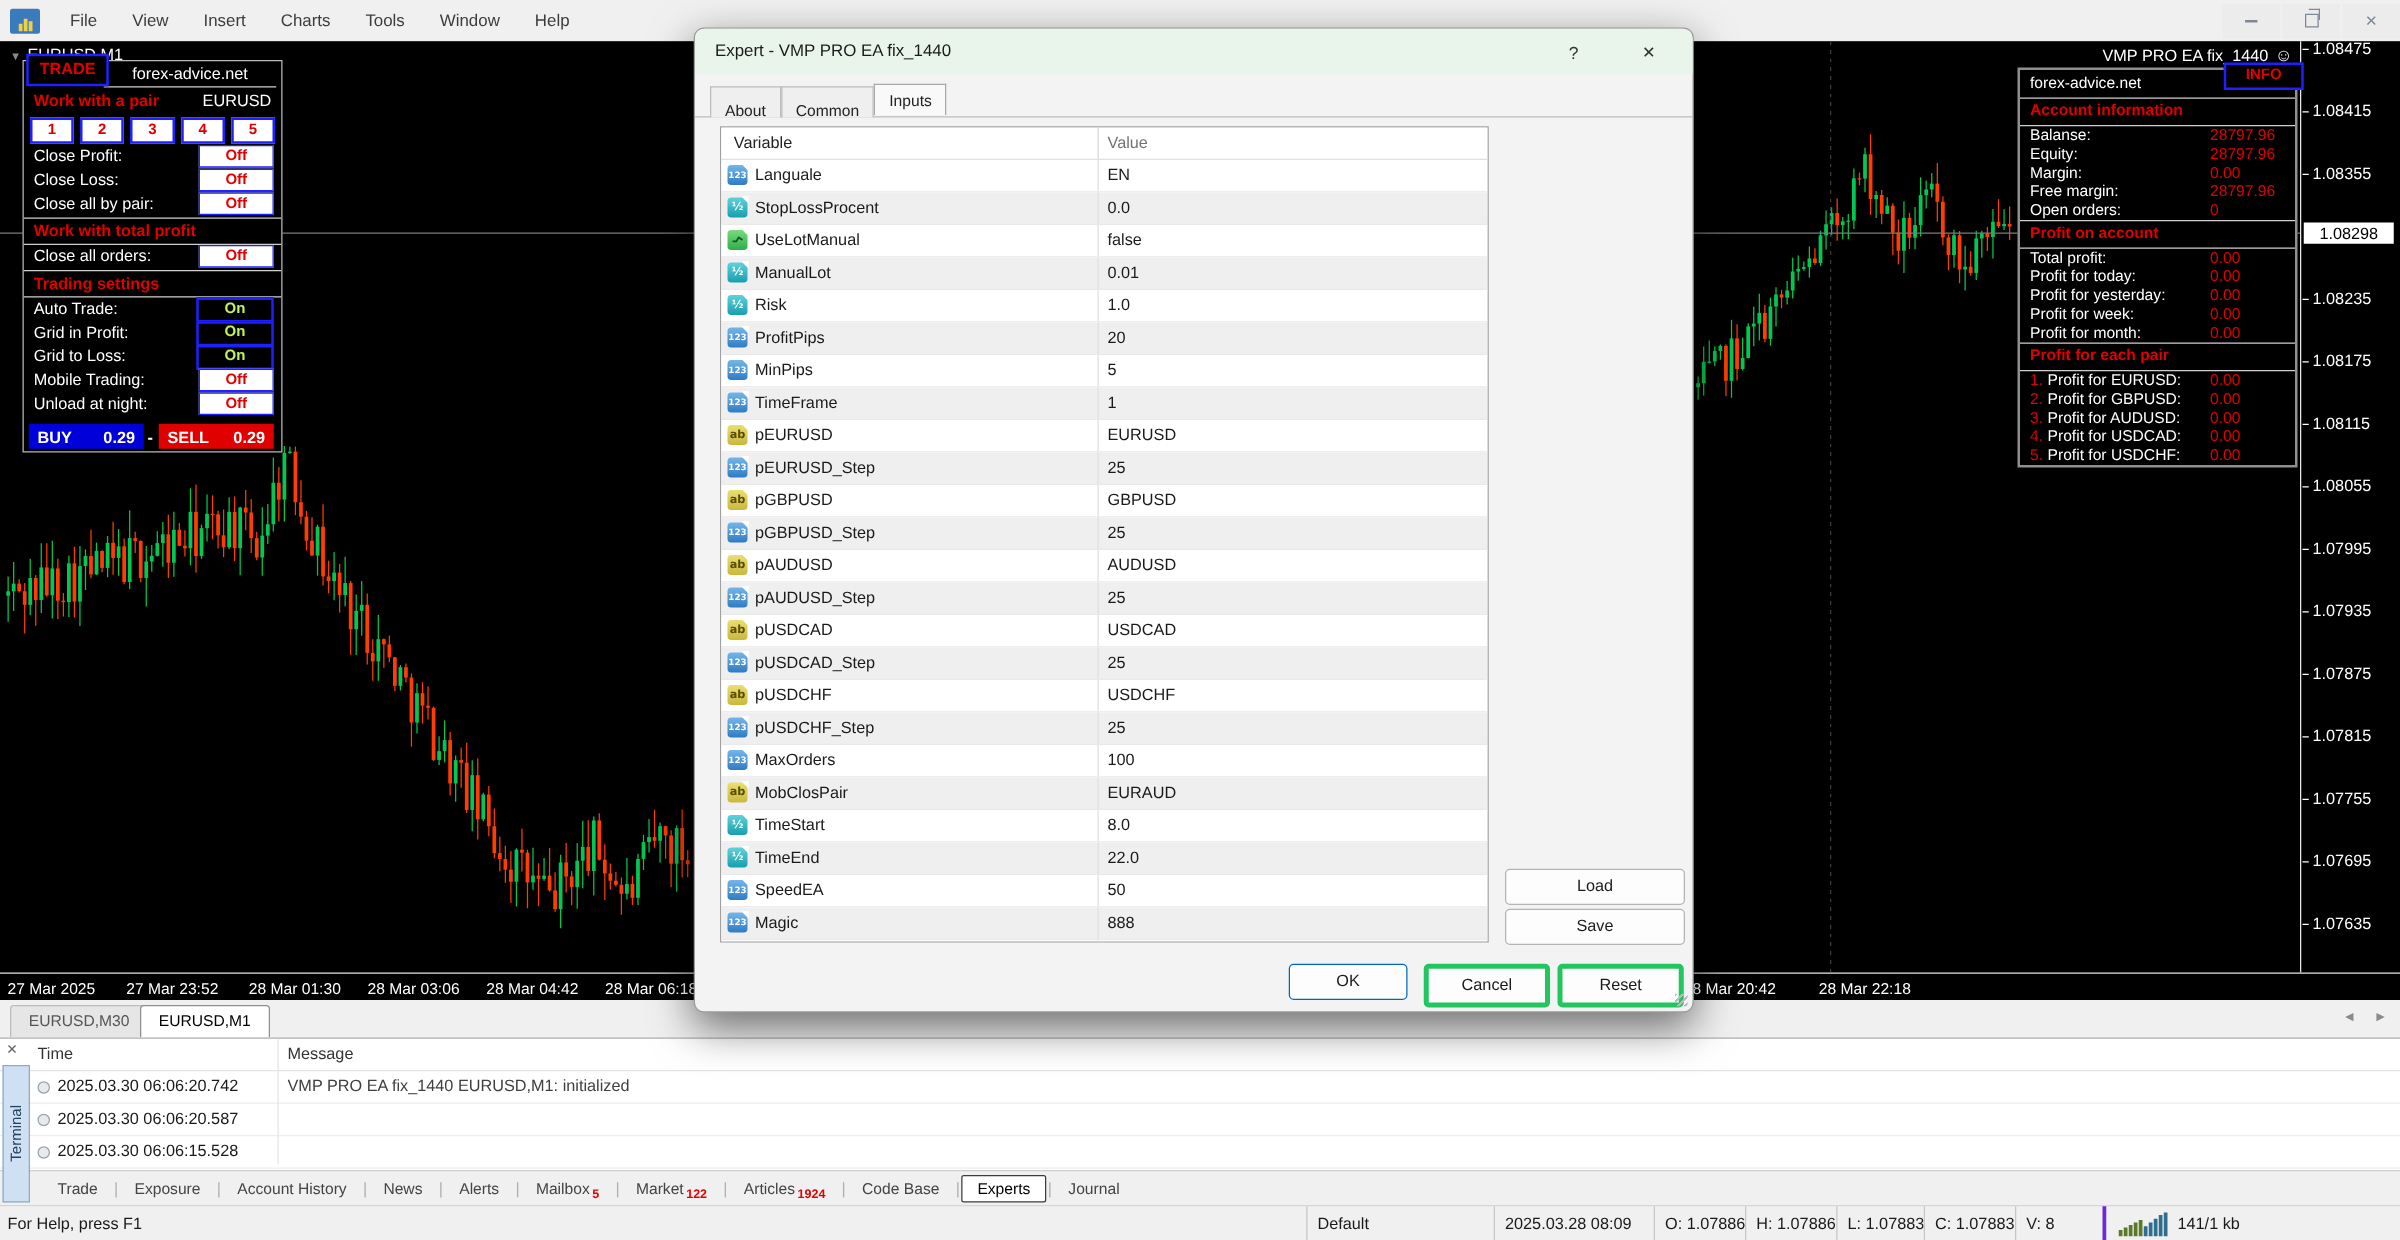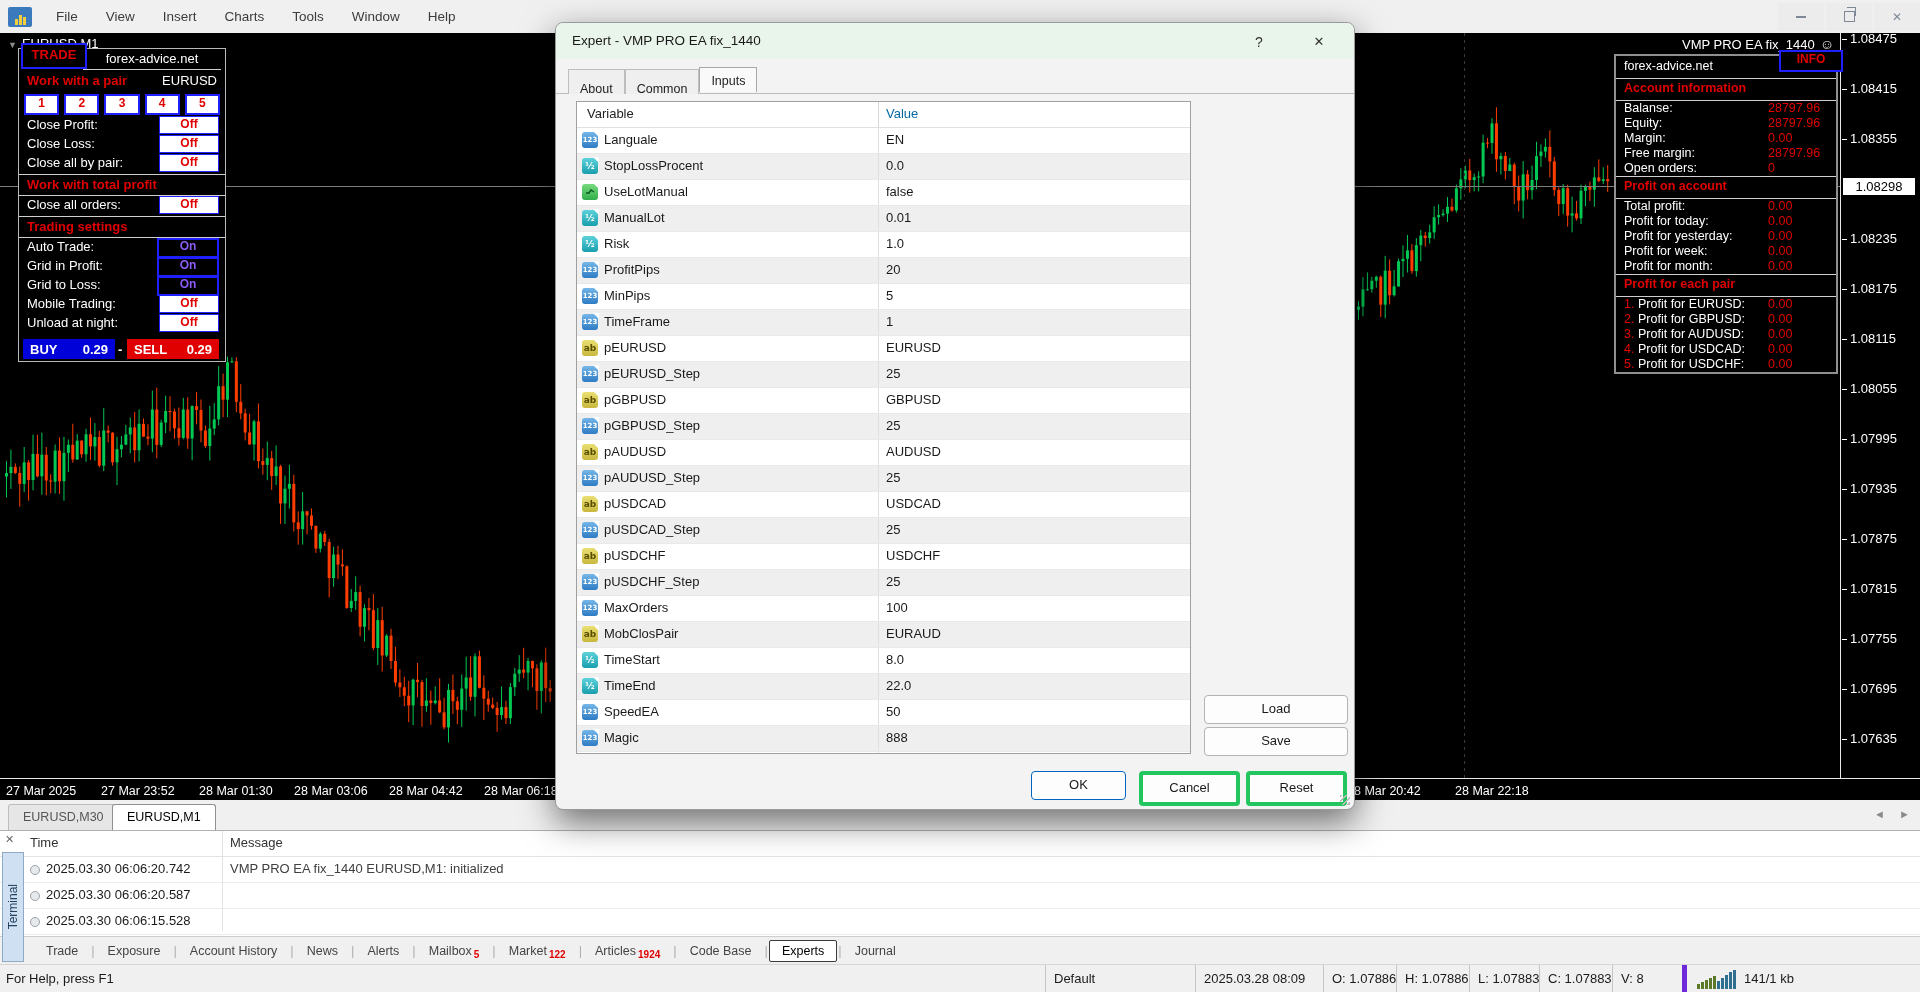--- a/index.html
+++ b/index.html
@@ -50,21 +50,21 @@
   .tp-pair-row .lbl{position:absolute;left:8px;color:#e00000;font-weight:bold;}
   .tp-pair-row .val{position:absolute;right:8px;color:#fff;}
   #tp-pair-btns{height:22px;display:flex;gap:5px;padding:2px 5px 0 5px;}
   .pair-btn{flex:1;height:17px;background:#fff;border:2px solid #1f1fff;color:#e00000;font-weight:bold;
             font-size:12px;text-align:center;line-height:14px;}
   .tp-row{height:19px;position:relative;}
   .tp-row .lbl{position:absolute;left:8px;top:1px;color:#fff;font-size:13px;}
   .tp-btn{position:absolute;right:6px;top:0;width:58px;height:16px;border:1px solid #1f1fff;
           font-size:12px;font-weight:bold;text-align:center;line-height:14px;}
   .tp-btn.off{background:#fff;color:#e00000;}
-  .tp-btn.on{background:#000;color:#8b5cf6;border-width:2px;height:16px;line-height:13px;}
+  .tp-btn.on{background:#000;color:#bef264;border-width:2px;height:16px;line-height:13px;}
   .tp-section{height:20px;border-top:1px solid #cfcfcf;border-bottom:1px solid #cfcfcf;
               color:#e00000;font-weight:bold;padding-left:8px;line-height:19px;margin-top:1px;}
   #tp-trade-row{height:28px;position:relative;margin-top:4px;}
   #buy-btn{position:absolute;left:4px;top:2px;width:92px;height:20px;background:#0000d8;color:#fff;}
   #sell-btn{position:absolute;left:108px;top:2px;width:92px;height:20px;background:#e00000;color:#fff;}
   #buy-btn span,#sell-btn span{position:absolute;top:3px;font-weight:bold;font-size:13px;}
   .bs-l{left:7px;} .bs-v{right:7px;}
   #bs-dash{position:absolute;left:99px;top:5px;color:#fff;font-weight:bold;}
 
   
@@ -91,21 +91,21 @@
   #dlg-close{position:absolute;right:22px;top:8px;width:26px;height:22px;text-align:center;line-height:22px;color:#333;font-size:13px;}
   #dlg-tabs{position:absolute;left:12px;top:46px;height:25px;display:flex;z-index:2;}
   .dlg-tab{padding:12px 11px 3px 11px;font-size:12.5px;color:#222;background:#efefef;
            border:1px solid #bdbdbd;border-bottom:none;margin-right:0;}
   .dlg-tab.active{background:#f9f9f9;position:relative;top:-2px;padding-top:6px;border-color:#a8a8a8;}
   #dlg-tabline{position:absolute;left:0;top:70px;width:798px;height:1px;background:#bdbdbd;}
   #dlg-table{position:absolute;left:20px;top:78px;width:613px;height:651px;background:#fff;
              border:1px solid #a0a0a0;overflow:hidden;}
   #dlg-thead{height:25px;position:relative;border-bottom:1px solid #e0e0e0;background:#fff;}
   #dlg-thead .h1{position:absolute;left:10px;top:4px;color:#222;}
-  #dlg-thead .h2{position:absolute;left:309px;top:4px;color:#0369a1;}
+  #dlg-thead .h2{position:absolute;left:309px;top:4px;color:#737373;}
   #dlg-thead:after{content:"";position:absolute;left:301px;top:0;bottom:0;width:1px;background:#d6d6d6;}
   .param-row{height:25px;position:relative;border-bottom:1px solid #e9e9e9;background:#fff;}
   .param-row.alt{background:#efefef;}
   .param-row:after{content:"";position:absolute;left:301px;top:0;bottom:0;width:1px;background:#e0e0e0;}
   .param-row .nm{position:absolute;left:27px;top:4px;color:#1a1a1a;}
   .param-row .vl{position:absolute;left:309px;top:4px;color:#1a1a1a;}
   .pi{position:absolute;left:5px;top:4px;width:16px;height:16px;border-radius:3px;
       text-align:center;color:#fff;font-weight:bold;font-size:7px;line-height:16px;font-family:"DejaVu Sans",sans-serif;}
   .pi:after{content:"";position:absolute;right:-1px;top:-1px;border:3px solid #fff;
             border-left-color:transparent;border-bottom-color:transparent;}
@@ -156,21 +156,21 @@
   .term-tab .badge{color:#e00000;font-size:10px;position:relative;top:3px;margin-left:2px;font-weight:bold;}
   .term-tab.active{background:#fff;border:1px solid #3c3c3c;border-radius:2px;color:#000;}
   .tab-sep{color:#b0b0b0;padding:0 1px;}
 
   
   #statusbar{position:absolute;left:0;top:964px;width:1920px;height:28px;background:#f0f0f0;
              border-top:1px solid #d5d5d5;z-index:3;color:#1a1a1a;}
   #status-help{position:absolute;left:6px;top:6px;}
   #status-right{position:absolute;left:1045px;top:0;right:0;height:28px;display:flex;}
   .status-seg{border-left:1px solid #c6c6c6;padding:6px 0 0 8px;box-sizing:border-box;overflow:hidden;white-space:nowrap;}
-  #status-conn{border-left:5px solid #6d28d9;flex:1;display:flex;align-items:flex-end;padding:0 0 4px 10px;gap:1px;}
+  #status-conn{border-left:3px solid #6d28d9;flex:1;display:flex;align-items:flex-end;padding:0 0 4px 10px;gap:1px;}
   #status-conn .bar{display:block;width:3px;}
   #status-conn .txt{margin-left:7px;align-self:center;padding-top:2px;}
 </style>
 </head>
 <body>
 
 <div id="menubar">
   <div id="app-icon">
       <i style="height:6px"></i>
       <i style="height:10px"></i>

